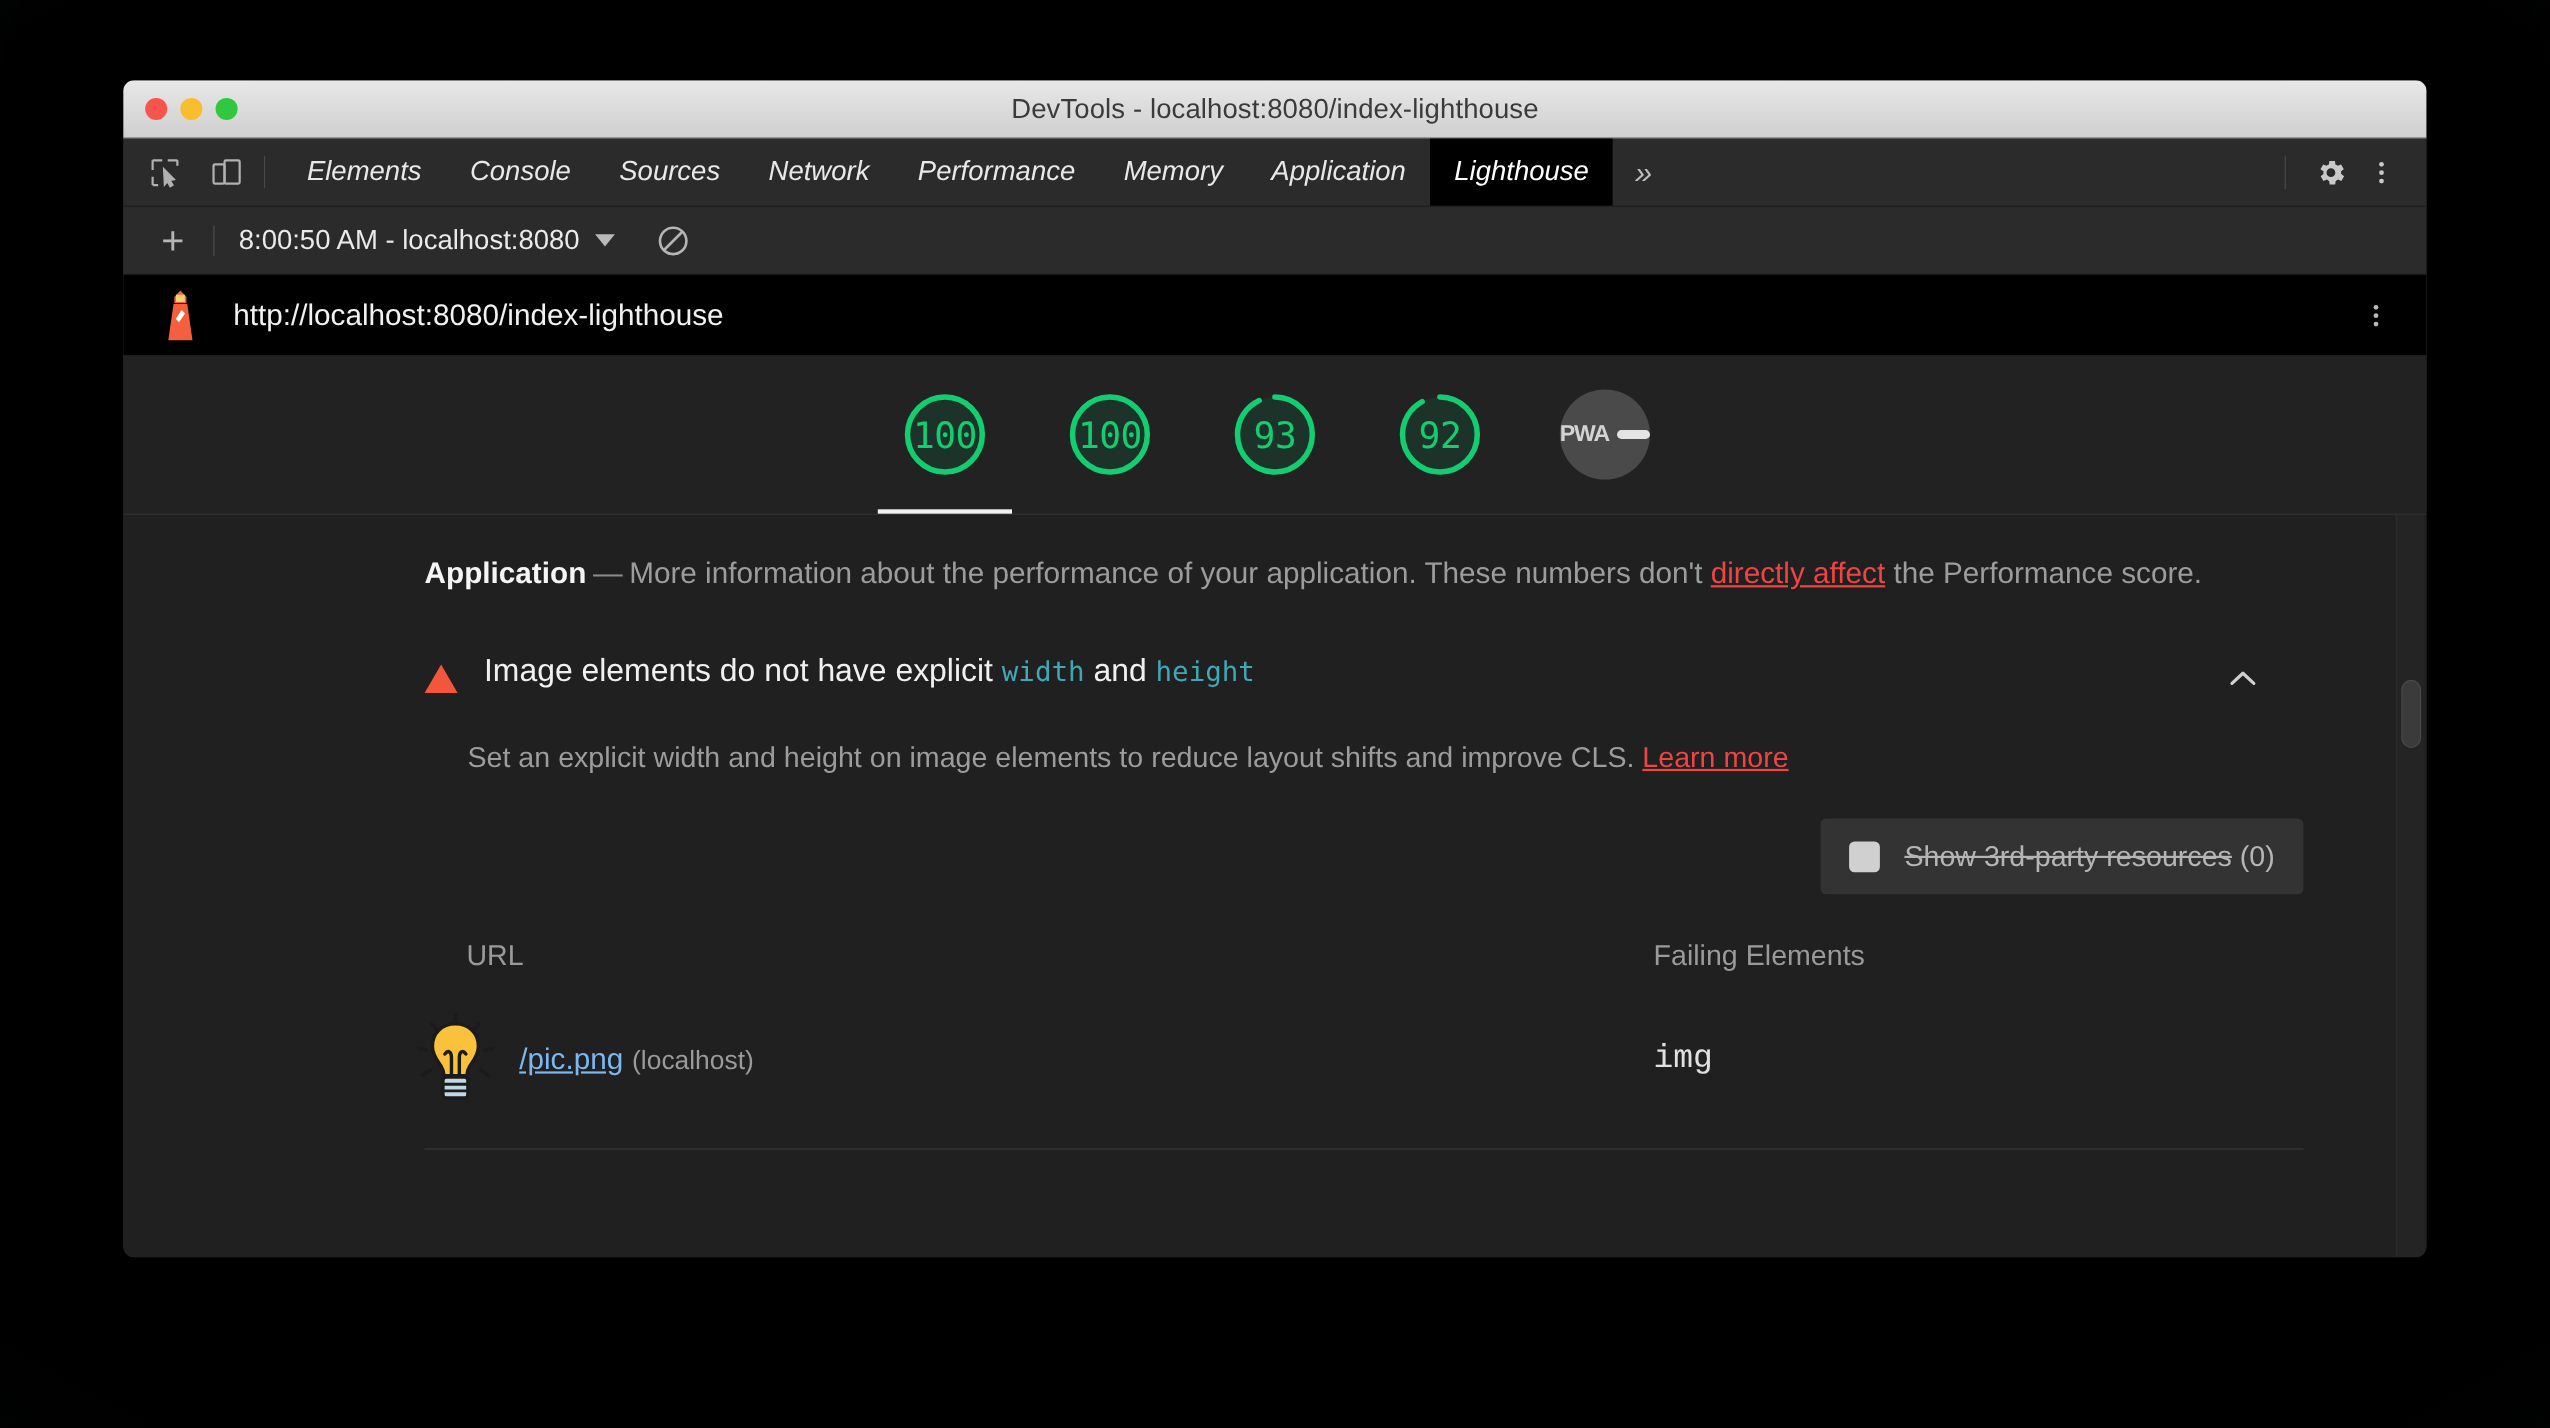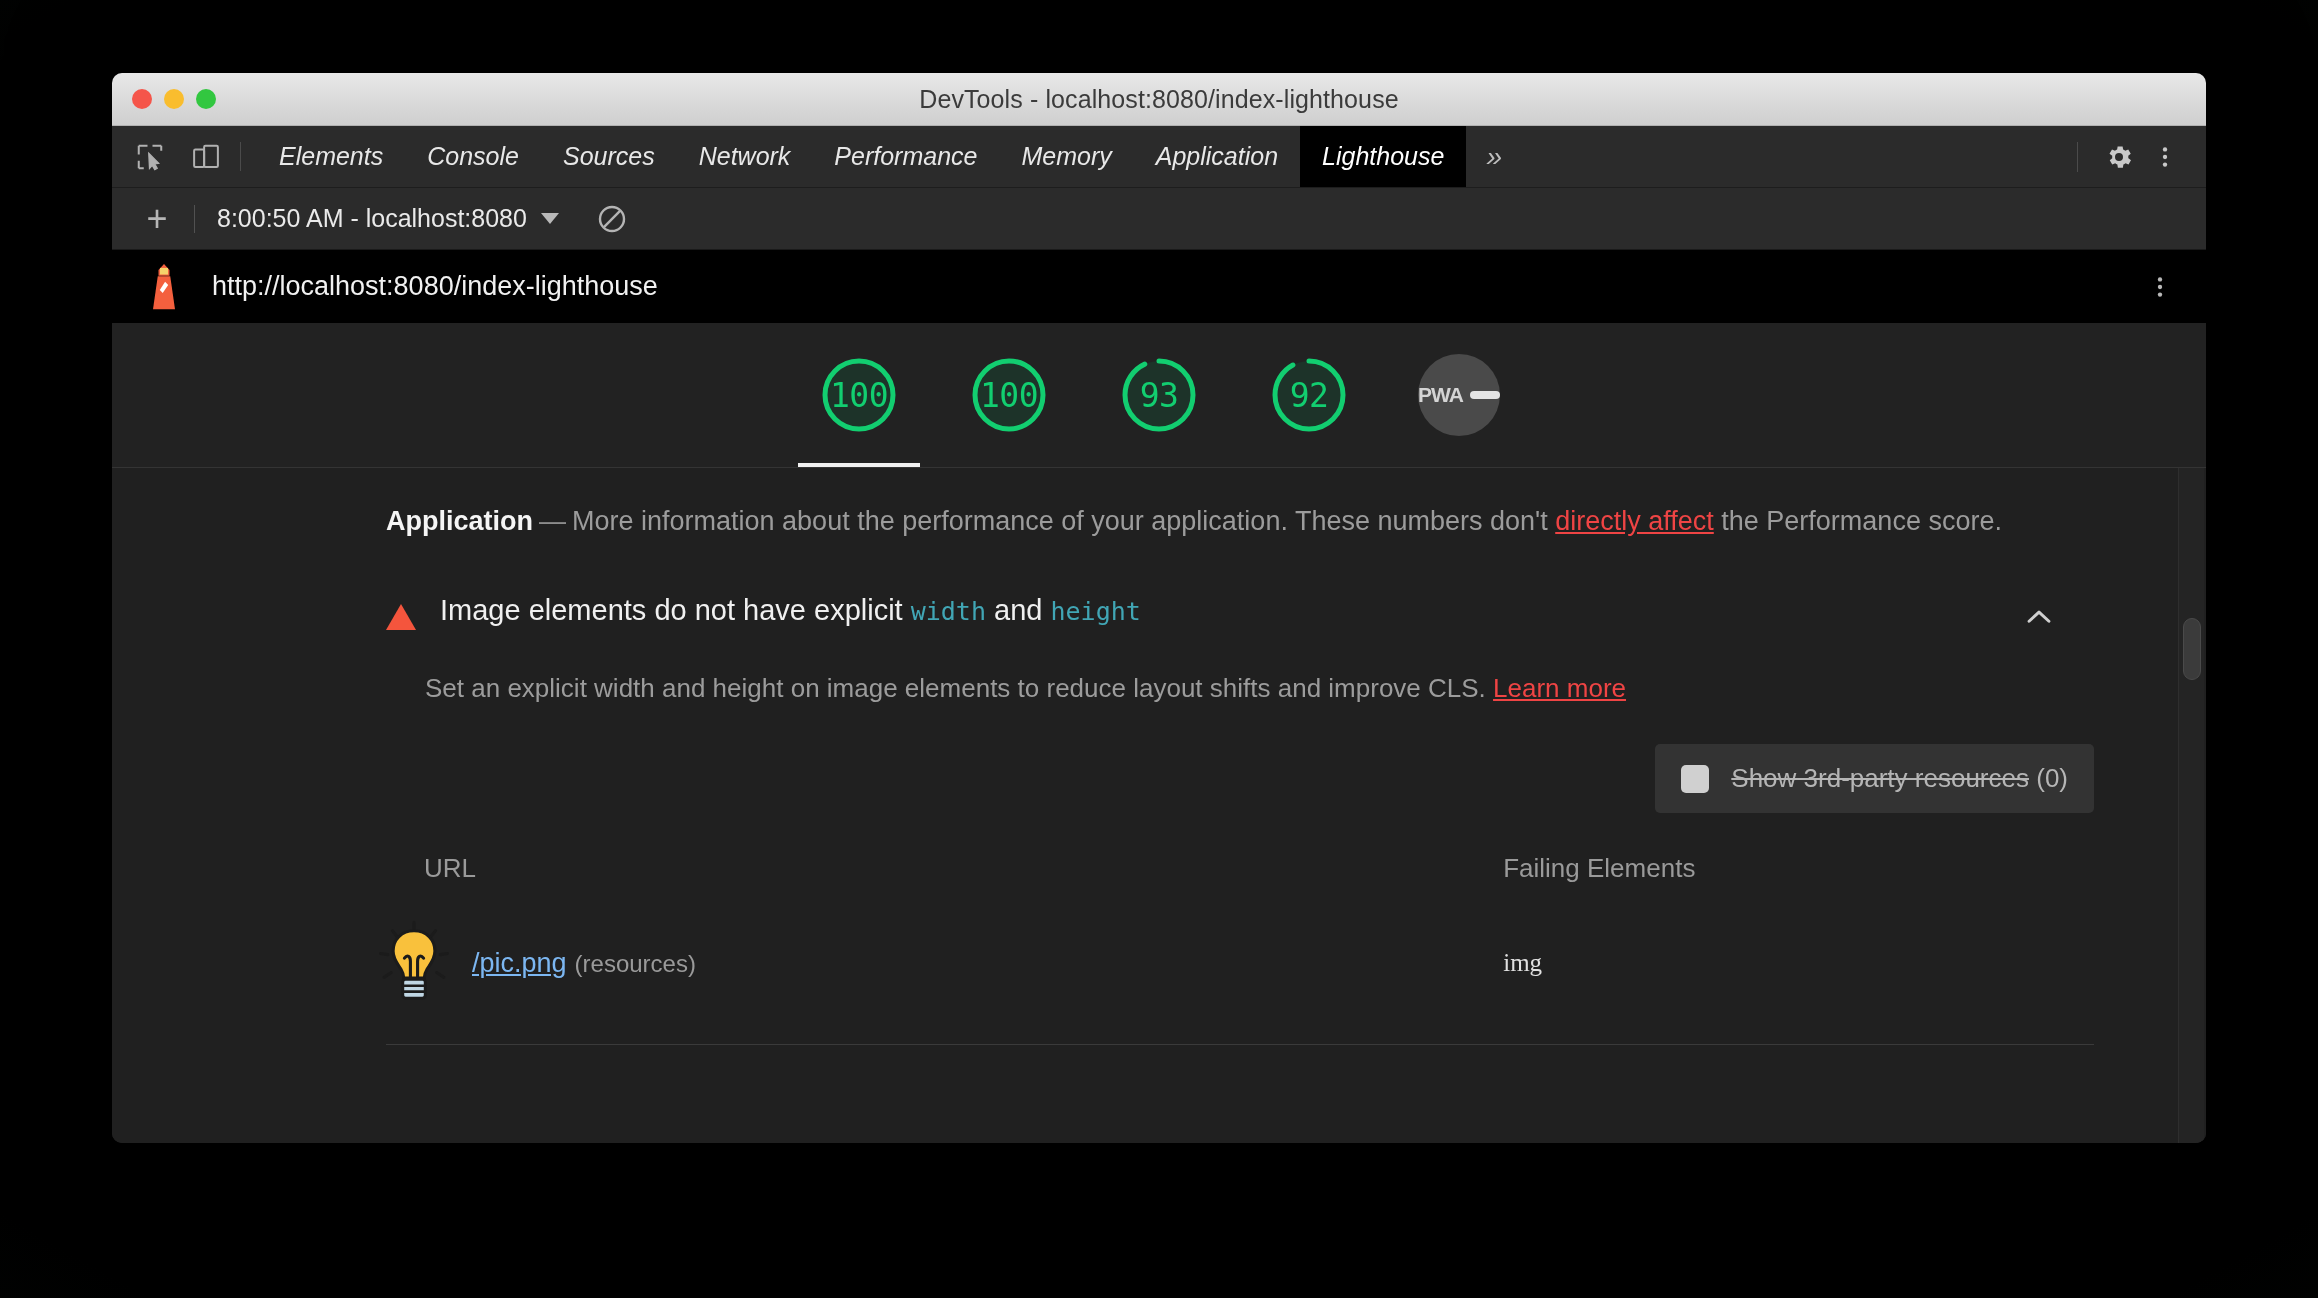--- a/index.html
+++ b/index.html
@@ -379,22 +379,22 @@
   .url-link {
     color: #7cb7f2;
     font-size: 27px;
   }
   .url-host {
     color: #9a9a9a;
     font-size: 24px;
     margin-left: 8px;
   }
   .fail-cell {
-    font-family: Liberation Serif, serif;
-    font-size: 25px;
+    font-family: Liberation Mono, monospace;
+    font-size: 30px;
     color: #e0e0e0;
   }
   .bottom-rule {
     margin: 28px 22px 0 0;
     height: 1px;
     background: #3a3a3a;
   }
 
   
   .scrollbar {
@@ -616,21 +616,21 @@
                         <line x1="58" y1="28" x2="52" y2="29"></line>
                         <line x1="5" y1="48" x2="11" y2="44"></line>
                         <line x1="55" y1="48" x2="49" y2="44"></line>
                       </g>
                       <path d="M30 9c-10.5 0-17.5 7.4-17.5 17 0 7 4.3 11.4 6.6 15.2 1.7 2.8 2.2 5 2.3 7.3h17.2c.1-2.3.6-4.5 2.3-7.3 2.3-3.8 6.6-8.2 6.6-15.2C47.5 16.4 40.5 9 30 9z" fill="#f9c13c" stroke="#1b1b1b" stroke-width="2.6"></path>
                       <path d="M22 32c2.5-3.5 5-1.5 5 2.5M38 32c-2.5-3.5-5-1.5-5 2.5M27 34.5v14M33 34.5v14" fill="none" stroke="#1b1b1b" stroke-width="2.6" stroke-linecap="round"></path>
                       <rect x="20.5" y="49.5" width="19" height="16" rx="2.5" fill="#bfd6e4" stroke="#1b1b1b" stroke-width="2.6"></rect>
                       <path d="M20.5 55h19M20.5 60h19" stroke="#1b1b1b" stroke-width="2.2"></path>
                     </svg>
                     <span>
-                      <a class="url-link" href="#">/pic.png</a><span class="url-host">(resources)</span>
+                      <a class="url-link" href="#">/pic.png</a><span class="url-host">(localhost)</span>
                     </span>
                   </div>
                 </td>
                 <td class="col-fail">
                   <span class="fail-cell">img</span>
                 </td>
               </tr>
             </tbody>
           </table>
 

